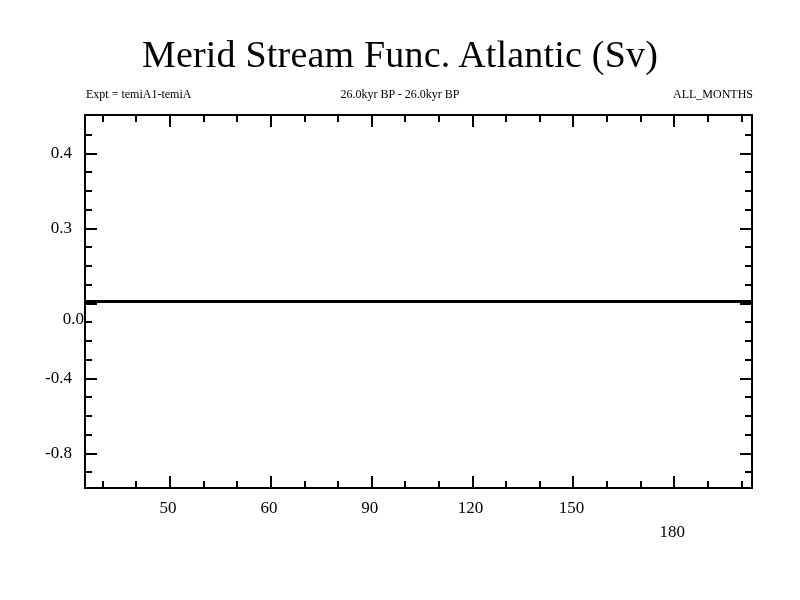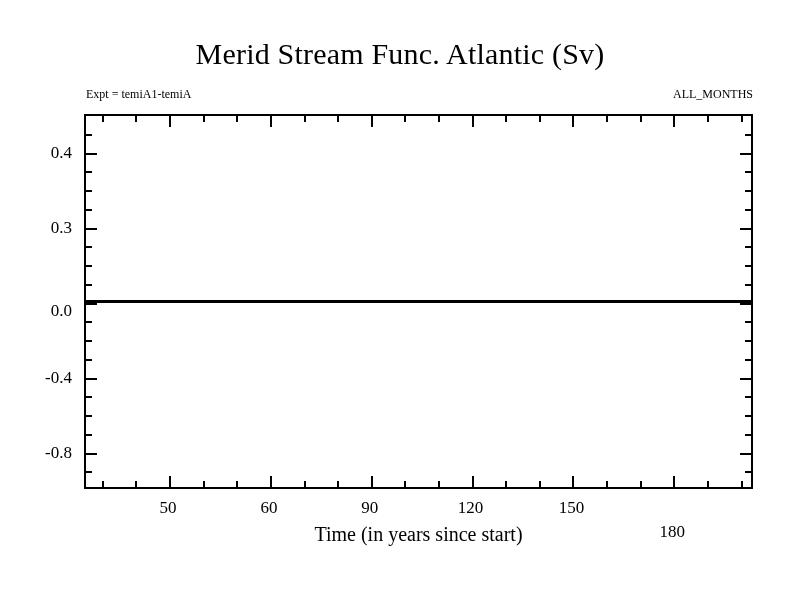--- a/index.html
+++ b/index.html
@@ -25,21 +25,21 @@
     background: #ffffff;
   }
 
   
   #main-title {
     position: absolute;
     left: 0;
     top: 38px;
     width: 800px;
     text-align: center;
-    font-size: 30px;
+    font-size: 38px;
     line-height: 32px;
     letter-spacing: 0.2px;
     white-space: nowrap;
   }
 
   .subtitle-row {
     position: absolute;
     top: 85px;
     font-size: 12px;
     line-height: 18px;
@@ -120,20 +120,21 @@
 </style>
 </head>
 <body>
 
 <div id="figure">
 
   <div id="main-title">Merid Stream Func. Atlantic (Sv)</div>
 
   <div class="subtitle-row" id="subtitle-left">Expt = temiA1-temiA</div>
 
+  <div class="subtitle-row" id="subtitle-center">26.0kyr BP - 26.0kyr BP</div>
 
   <div class="subtitle-row" id="subtitle-right">ALL_MONTHS</div>
 
   <div id="plot-area">
     <svg id="plot-canvas" viewBox="0 0 669 375" preserveAspectRatio="none">
         <polyline points="0,187.5 669,187.5" fill="none" stroke="#000000" stroke-width="3" vector-effect="non-scaling-stroke"></polyline>
       </svg>
   <div class="tick tick-v minor tick-bottom" style="left: 15.809px;"></div>
       <div class="tick tick-v minor tick-top" style="left: 15.809px;"></div>
       <div class="tick tick-v minor tick-bottom" style="left: 49.4271px;"></div>
@@ -217,20 +218,19 @@
   <div id="tick-layer"></div>
   <div id="ticklabel-layer">
       <div class="xtick-label" style="left: 168.045px; top: 498px;">50</div>
       <div class="xtick-label" style="left: 268.899px; top: 498px;">60</div>
       <div class="xtick-label" style="left: 369.754px; top: 498px;">90</div>
       <div class="xtick-label" style="left: 470.608px; top: 498px;">120</div>
       <div class="xtick-label" style="left: 571.462px; top: 498px; text-align: center;">150</div>
       <div class="xtick-label" style="left: 672.317px; top: 498px; margin-top: 24px;">180</div>
       <div class="ytick-label" style="left: 0px; width: 72px; top: 151.5px;">0.4</div>
       <div class="ytick-label" style="left: 0px; width: 72px; top: 226.5px;">0.3</div>
-      <div class="ytick-label" style="left: 0px; width: 72px; top: 310px;">0.0</div>
+      <div class="ytick-label" style="left: 0px; width: 72px; top: 318px; padding-left: 12px;">0.0</div>
       <div class="ytick-label" style="left: 0px; width: 72px; top: 376.5px;">-0.4</div>
       <div class="ytick-label" style="left: 0px; width: 72px; top: 451.5px;">-0.8</div>
     </div>
 
-  <div id="x-axis-title">Time (in years since start)</div>
 
 </div>
 
 </body></html>

